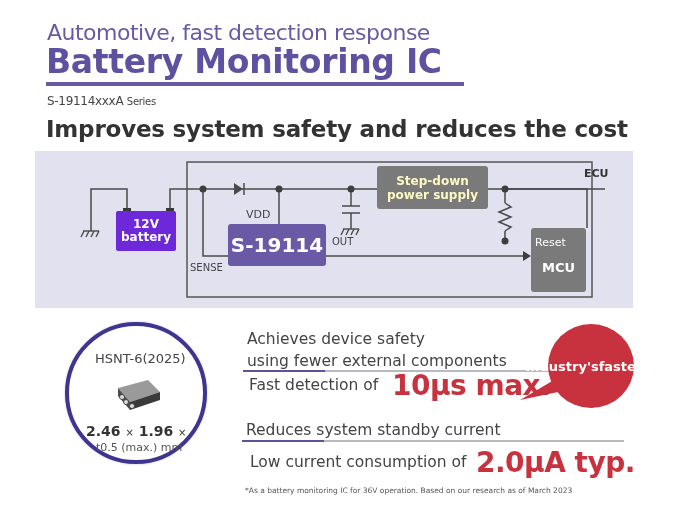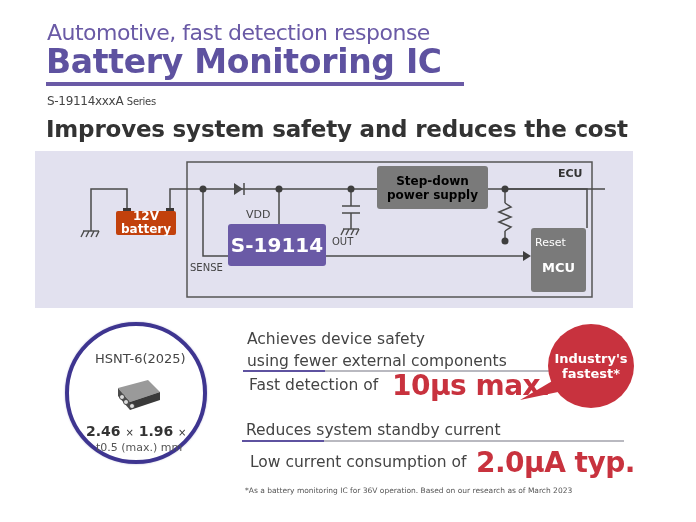--- a/index.html
+++ b/index.html
@@ -7,39 +7,39 @@
   .abs { position: absolute; }
   .subtitle { left: 47px; top: 20px; font-size: 22px; color: #6a5aa6; letter-spacing: -0.5px; font-family: "DejaVu Sans", sans-serif; }
   .title { left: 46px; top: 42px; font-size: 33px; font-weight: bold; color: #5e52a0; letter-spacing: -0.3px; text-align: right; }
   .title-rule { left: 46px; top: 82px; width: 418px; height: 4px; background: #6a5aa6; }
   .series { left: 47px; top: 94px; font-size: 12px; color: #444; letter-spacing: -0.3px; }
   .series small { font-size: 10px; }
   .headline { left: 46px; top: 116px; font-size: 23px; font-weight: bold; color: #333; letter-spacing: -0.2px; }
   .diagram-bg { left: 35px; top: 151px; width: 598px; height: 157px; background: #e2e1ef; }
   .diagram-svg { left: 35px; top: 151px; }
   .chipbox { left: 228px; top: 224px; width: 98px; height: 42px; background: #6a5aa6; border-radius: 3px; color: #fff; font-weight: bold; font-size: 20px; display: flex; align-items: center; justify-content: center; }
-  .battery { left: 116px; top: 211px; width: 60px; height: 24px; background: #c2410c; color: #fff; font-weight: bold; font-size: 12px; line-height: 13px; display: flex; flex-direction: column; align-items: center; justify-content: center; border-radius: 2px; }
-  .stepdown { left: 377px; top: 166px; width: 111px; height: 43px; background: #7a7a7a; border-radius: 3px; color: #000000; font-weight: bold; font-size: 12px; line-height: 14px; display: flex; flex-direction: column; align-items: center; justify-content: center; }
+  .battery { left: 116px; top: 211px; width: 60px; height: 40px; background: #6d28d9; color: #fff; font-weight: bold; font-size: 12px; line-height: 13px; display: flex; flex-direction: column; align-items: center; justify-content: center; border-radius: 2px; }
+  .stepdown { left: 377px; top: 166px; width: 111px; height: 43px; background: #7a7a7a; border-radius: 3px; color: #fef9c3; font-weight: bold; font-size: 12px; line-height: 14px; display: flex; flex-direction: column; align-items: center; justify-content: center; }
   .mcu { left: 531px; top: 228px; width: 55px; height: 64px; background: #7a7a7a; border-radius: 3px; color: #fff; }
   .mcu .reset { position: absolute; left: 4px; top: 8px; font-size: 11px; }
   .mcu .name { position: absolute; left: 11px; top: 32px; font-size: 13px; font-weight: bold; }
   .lbl { font-size: 10px; color: #444; }
-  .ecu { left: 558px; top: 167px; font-size: 11px; font-weight: bold; color: #333; }
+  .ecu { left: 584px; top: 167px; font-size: 11px; font-weight: bold; color: #333; }
   .pkg-circle { left: 65px; top: 322px; width: 142px; height: 142px; border-radius: 50%; border: 4px solid #3e3590; background: #fff; box-sizing: border-box; box-shadow: 0 0 2px rgba(62,53,144,0.4); }
   .pkg-name { left: 95px; top: 351px; font-size: 13px; color: #444; }
   .pkg-dims { left: 86px; top: 423px; font-size: 14px; color: #333; font-weight: bold; }
   .pkg-dims span.x { font-weight: normal; font-size: 10px; }
   .pkg-dims2 { left: 96px; top: 441px; font-size: 11px; color: #555; }
   .feat1a { left: 247px; top: 330px; font-size: 15.5px; color: #444; }
   .feat1b { left: 247px; top: 352px; font-size: 15.5px; color: #444; }
   .rule1 { left: 243px; top: 370px; width: 330px; height: 2px; background: #b9b9c0; }
   .rule1 .acc { position: absolute; left: 0; top: 0; width: 82px; height: 2px; background: #5e52a0; }
   .feat1c { left: 249px; top: 376px; font-size: 15.5px; color: #444; }
   .big1 { left: 392px; top: 369px; font-size: 28px; font-weight: bold; color: #c8323e; letter-spacing: -0.5px; }
-  .badge { left: 548px; top: 324px; width: 86px; height: 84px; border-radius: 50%; background: #c8323e; color: #fff; font-weight: bold; font-size: 13px; line-height: 15px; display: flex; flex-direction: column; align-items: center; justify-content: center; }
+  .badge { left: 548px; top: 324px; width: 86px; height: 84px; border-radius: 50%; background: #c8323e; color: #fff; font-weight: bold; font-size: 13px; line-height: 15px; display: flex; align-items: center; justify-content: center; }
   .badge-tail { left: 520px; top: 376px; }
   .feat2a { left: 246px; top: 421px; font-size: 15.5px; color: #444; }
   .rule2 { left: 242px; top: 440px; width: 382px; height: 2px; background: #b9b9c0; }
   .rule2 .acc { position: absolute; left: 0; top: 0; width: 82px; height: 2px; background: #5e52a0; }
   .feat2b { left: 250px; top: 453px; font-size: 15.5px; color: #444; }
   .big2 { left: 476px; top: 446px; font-size: 28px; font-weight: bold; color: #c8323e; letter-spacing: -0.5px; }
   .footnote { left: 229px; top: 486px; font-size: 7.5px; color: #555; margin-left: 16px; }
 </style>
 </head>
 <body>

